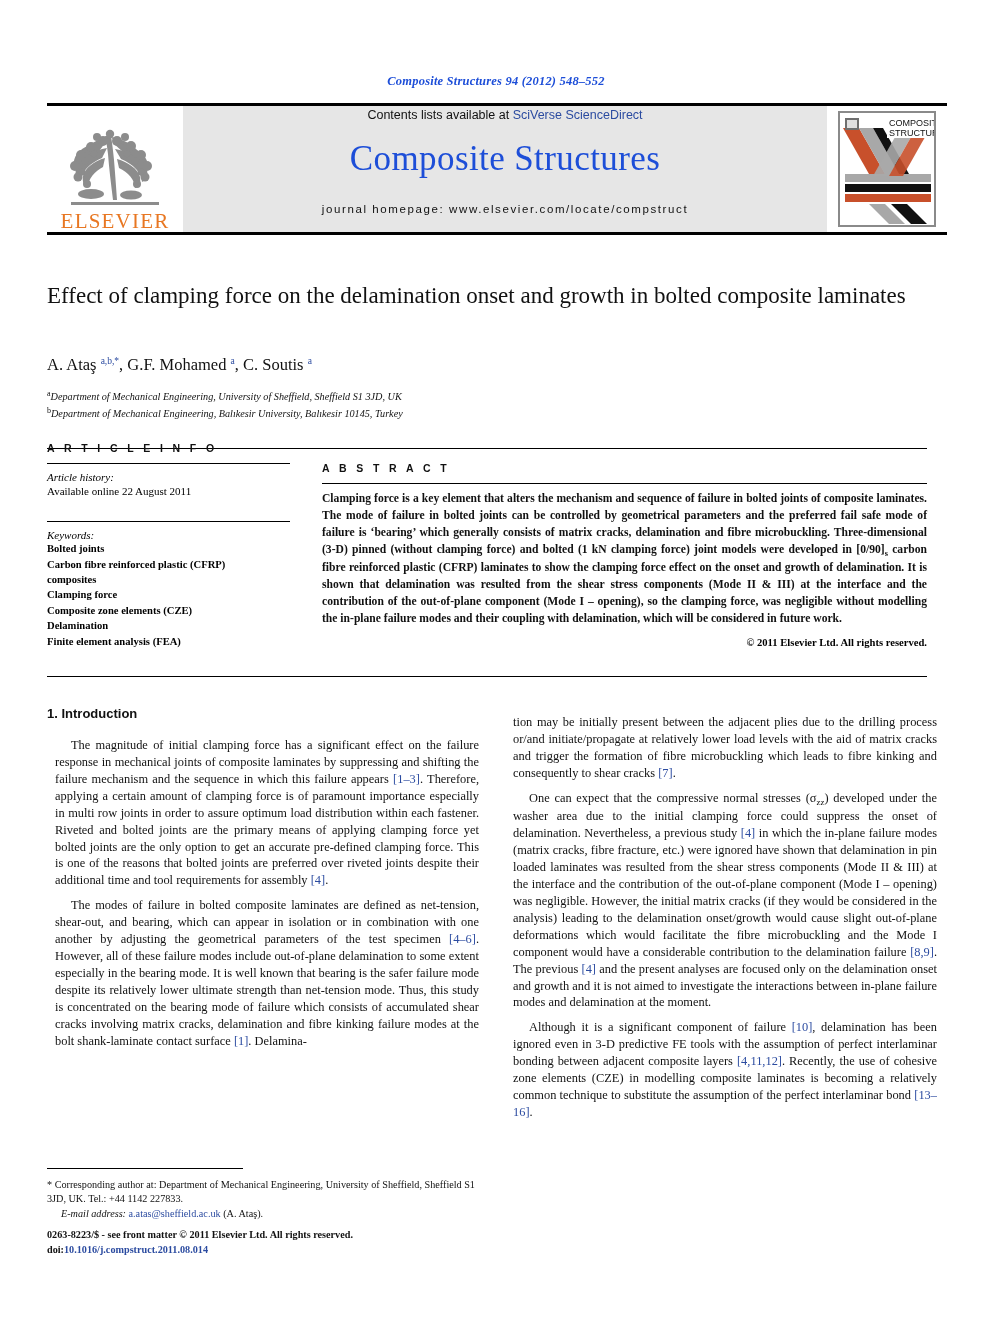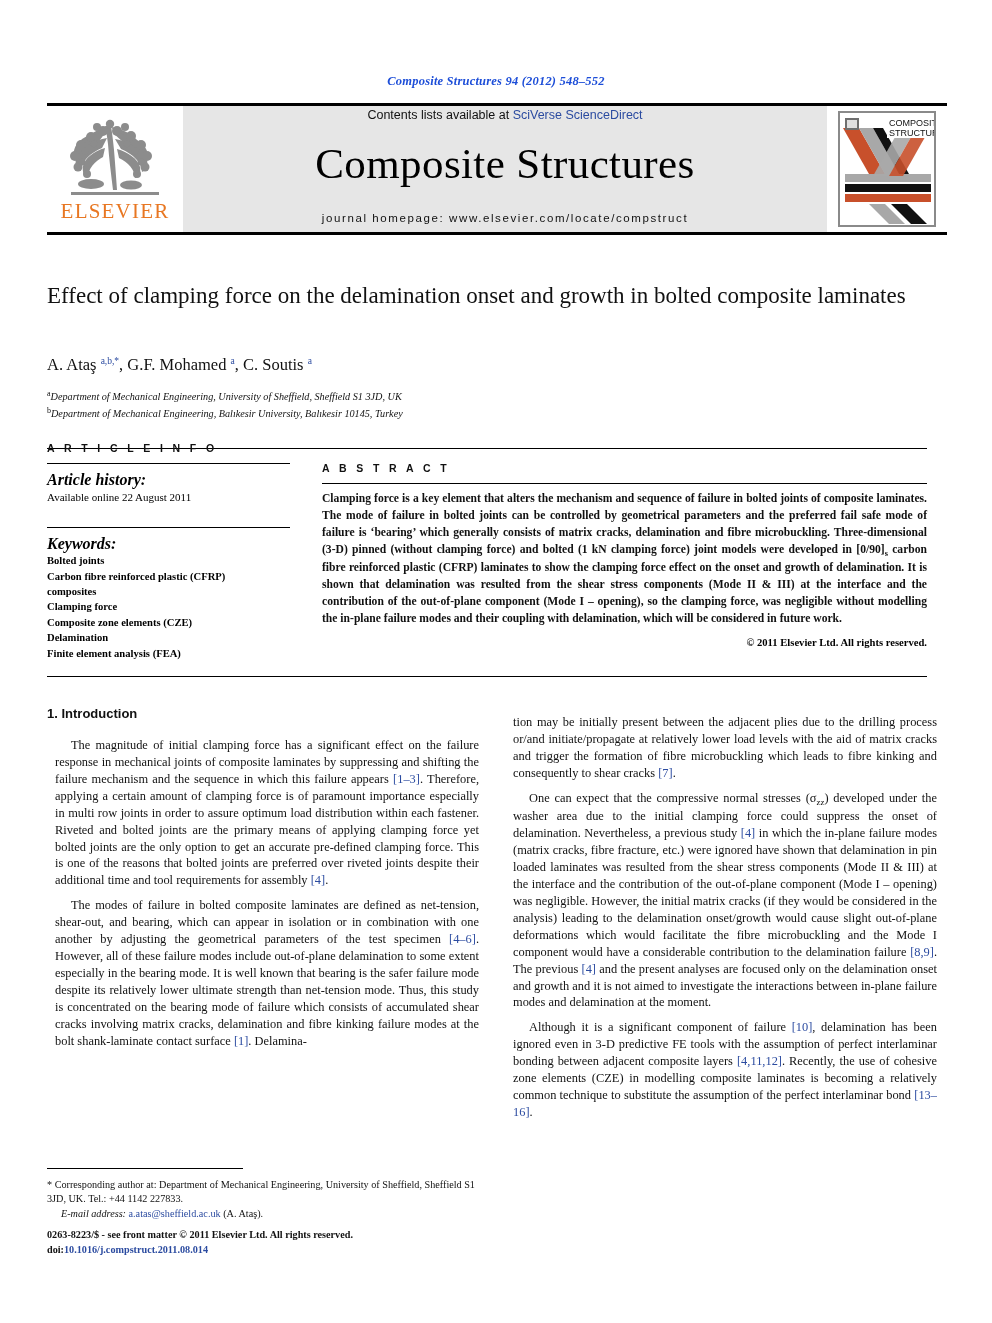--- a/index.html
+++ b/index.html
@@ -23,38 +23,38 @@
     color:#1d4ed8;
   }
 
   
   .hdr-wrap { position:absolute; left:47px; top:103px; width:900px; }
   .hdr-rule-top { height:3px; background:#000; width:900px; }
   .hdr-body { display:flex; height:126px; }
   .hdr-logo {
     width:136px; flex:0 0 136px; background:#fff;
     display:flex; flex-direction:column; align-items:center; justify-content:flex-end;
-    padding-bottom:10px; box-sizing:border-box;
+    padding-bottom:0; box-sizing:border-box;
   }
   .tree-svg { display:block; }
   .elsevier-word {
     font-family:"Liberation Serif", serif;
     font-size:21px; letter-spacing:1.2px; color:#E87722; font-weight:400;
     line-height:1; margin-top:1px;
   }
   .hdr-center {
     flex:1 1 auto; background:#e6e6e6;
     display:flex; flex-direction:column; align-items:center; justify-content:flex-start;
     padding-top:2px; box-sizing:border-box;
   }
   .contents-line { font-family:"Liberation Sans", sans-serif; font-size:12.5px; color:#111; }
   .contents-line a { color:#2b4ba0; text-decoration:none; }
   .journal-title {
     font-family:"Liberation Serif", serif;
-    font-size:43px; margin-top:17px; letter-spacing:.4px; color:#000000;
+    font-size:35px; margin-top:17px; letter-spacing:.4px; color:#1d4ed8;
   }
   .homepage {
     font-family:"Liberation Sans", sans-serif;
     font-size:11.5px; letter-spacing:1.6px; margin-top:24px; color:#111;
   }
   .hdr-cover {
     width:120px; flex:0 0 120px; background:#fff;
     display:flex; align-items:center; justify-content:center;
   }
   .cover-box { width:96px; height:114px; border:1px solid #8a8a8a; background:#fff; position:relative; overflow:hidden; }
@@ -78,21 +78,21 @@
 
   
   .info-rule-top { position:absolute; left:47px; top:448px; width:880px; height:1px; background:#000; }
   .sec-head {
     font-family:"Liberation Sans", sans-serif;
     font-weight:bold; font-size:10.5px; letter-spacing:3.4px; color:#111;
   }
   .info-col { position:absolute; left:47px; top:442px; width:243px; }
   .abs-col  { position:absolute; left:322px; top:462px; width:605px; }
   .thin-rule { height:1px; background:#000; margin:9px 0 7px 0; }
-  .info-label { font-style:italic; font-weight:bold; font-size:16px; }
+  .info-label { font-style:italic; font-weight:normal; font-size:11px; }
   .info-line { font-size:11px; line-height:1.46; font-weight:normal; }
   .kw-line { font-size:10.6px; line-height:1.46; font-weight:bold; }
   .abs-text {
     font-size:11.6px; line-height:1.46; text-align:justify; font-weight:bold;
     color:#111;
   }
   .copyright { margin-top:9px; text-align:right; font-size:10.6px; font-weight:bold; }
   .abs-bottom-rule { position:absolute; left:47px; top:676px; width:880px; height:1px; background:#000; }
 
   

